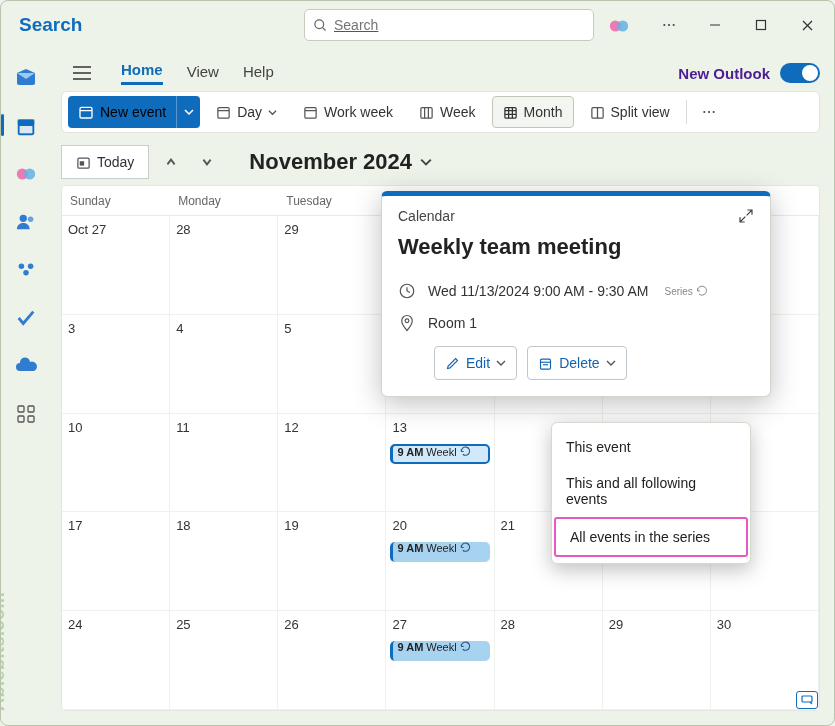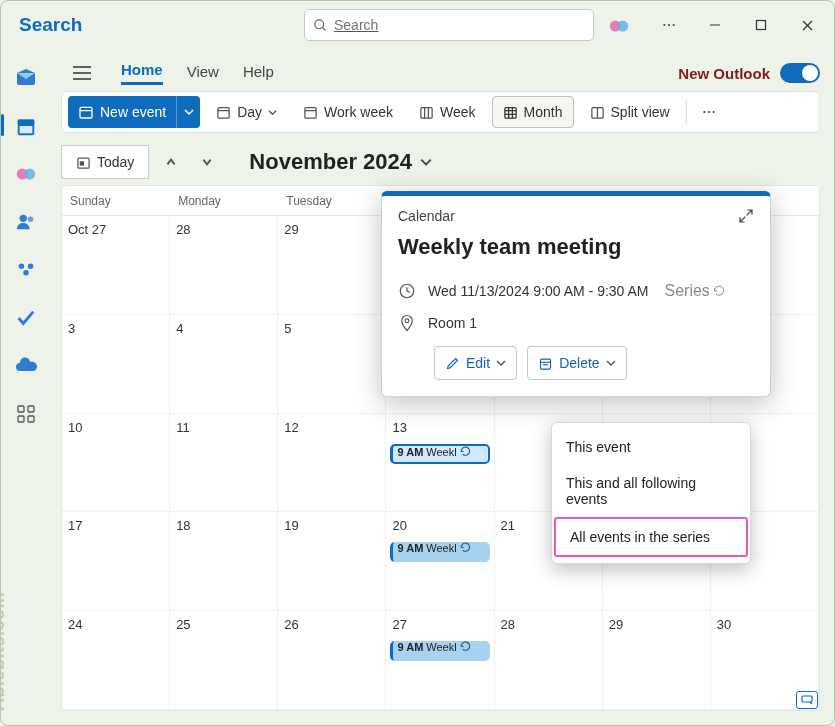--- a/index.html
+++ b/index.html
@@ -13,27 +13,27 @@
   .win-controls { position: absolute; right: 6px; top: 0; height: 48px; display: flex; align-items: center; gap: 4px; }
   .win-controls > div { width: 42px; height: 32px; display: flex; align-items: center; justify-content: center; color: #1a1a1a; }
   .copilot-icon { position: absolute; right: 204px; top: 14px; }
 
   
   .tabstrip { position: absolute; left: 60px; right: 0; top: 54px; height: 36px; display: flex; align-items: center; gap: 24px; padding-left: 6px; }
   .hamburger { width: 30px; height: 30px; display: flex; align-items: center; justify-content: center; color: #333; }
   .tab { font-size: 15px; color: #444; cursor: pointer; padding-bottom: 4px; }
   .tab.active { color: #0f6cbd; font-weight: 600; border-bottom: 3px solid #0f6cbd; }
   .tabstrip-right { position: absolute; right: 14px; display: flex; align-items: center; gap: 10px; }
-  .new-outlook-lbl { font-size: 15px; font-weight: 600; color: #7f1d1d; }
+  .new-outlook-lbl { font-size: 15px; font-weight: 600; color: #4c1d95; }
   .toggle { width: 40px; height: 20px; background: #0f6cbd; border-radius: 10px; position: relative; }
   .toggle::after { content:''; position:absolute; right:2px; top:2px; width:16px; height:16px; background:#fff; border-radius:50%; }
 
   
   .ribbon-wrap { position: absolute; left: 60px; top: 90px; right: 14px; height: 42px; background: #fff; border: 1px solid #e0e4de; border-radius: 6px; display: flex; align-items: center; padding: 0 6px; gap: 6px; }
-  .new-event-btn { height: 32px; background: #0f6cbd; color: #ffffff; border-radius: 4px; display: flex; align-items: center; }
+  .new-event-btn { height: 32px; background: #0f6cbd; color: #000000; border-radius: 4px; display: flex; align-items: center; }
   .new-event-btn .main { padding: 0 10px; display:flex; align-items:center; gap:6px; font-size:14px; }
   .new-event-btn .caret { width: 24px; display:flex; align-items:center; justify-content:center; border-left:1px solid rgba(255,255,255,0.3); height:32px; }
   .rbn-btn { height: 32px; display: flex; align-items: center; gap: 6px; padding: 0 10px; font-size: 14px; color: #333; border-radius:4px; }
   .rbn-btn.active { border: 1px solid #bfc6b8; background: #f3f5f1; }
   .rbn-sep { width:1px; height:24px; background:#d6dcd2; }
   .rbn-more { width:32px; display:flex; align-items:center; justify-content:center; color:#444; }
 
   
   .navrail { position: absolute; left: 0; top: 54px; width: 50px; bottom: 0; display: flex; flex-direction: column; align-items: center; padding-top: 6px; gap: 14px; }
   .nav-ic { width: 34px; height: 34px; display: flex; align-items: center; justify-content: center; color: #4b6890; border-radius:4px; position:relative; }
@@ -58,21 +58,21 @@
   .cell { border-right: 1px solid #eef2ec; border-bottom: 1px solid #eef2ec; padding: 6px 6px; font-size: 13px; color: #333; position:relative; }
   .cell .evt { position: absolute; left: 4px; right: 4px; top: 30px; height: 20px; background: #a8d3f0; border-left: 3px solid #0f6cbd; border-radius: 5px; display: flex; align-items: flex-start; padding: 0 4px; font-size: 11px; color: #222; gap: 3px; overflow:hidden; white-space:nowrap; }
   .cell .evt.sel { background: #d2e9fb; border: 2px solid #0f6cbd; border-left: 3px solid #0f6cbd; }
 
   
   .popup { position: absolute; left: 380px; top: 190px; width: 390px; background: #fff; border-radius: 6px; box-shadow: 0 6px 28px rgba(0,0,0,0.25); border: 1px solid #cfd6cb; border-top: 5px solid #0f6cbd; padding: 12px 16px 0 16px; z-index:10; }
   .popup-head { display:flex; justify-content:space-between; align-items:center; color:#444; font-size:14px; }
   .popup-title { font-size: 22px; font-weight: 600; color: #222; margin-top: 10px; }
   .popup-body { margin-top: 22px; display:flex; flex-direction:column; gap:14px; padding-bottom: 16px; }
   .popup-row { display:flex; align-items:center; gap:12px; color:#333; font-size:14px; }
-  .series-tag { color:#888; font-size:16px; display:flex; align-items:center; gap:3px; margin-left:4px;}
+  .series-tag { color:#888; font-size:10px; display:flex; align-items:center; gap:3px; margin-left:4px;}
   .popup-actions { display:flex; gap:10px; padding-left: 36px; }
   .act-btn { height: 34px; border:1px solid #c0c7cc; border-radius:4px; display:flex; align-items:center; gap:6px; padding: 0 10px; color:#1262b3; font-size:14px; background:#fff; }
   .act-btn .d-ic { color:#1262b3; }
 
   
   .del-menu { position:absolute; left:550px; top:421px; width:200px; background:#fff; border-radius:6px; box-shadow:0 6px 20px rgba(0,0,0,0.25); border:1px solid #d4dad0; z-index:20; padding:6px 0;}
   .del-item { padding: 10px 14px; font-size: 14px; color:#222; }
   .del-item.hl { border: 2px solid #e858c5; border-radius:3px; margin: 0 2px; }
 
   

